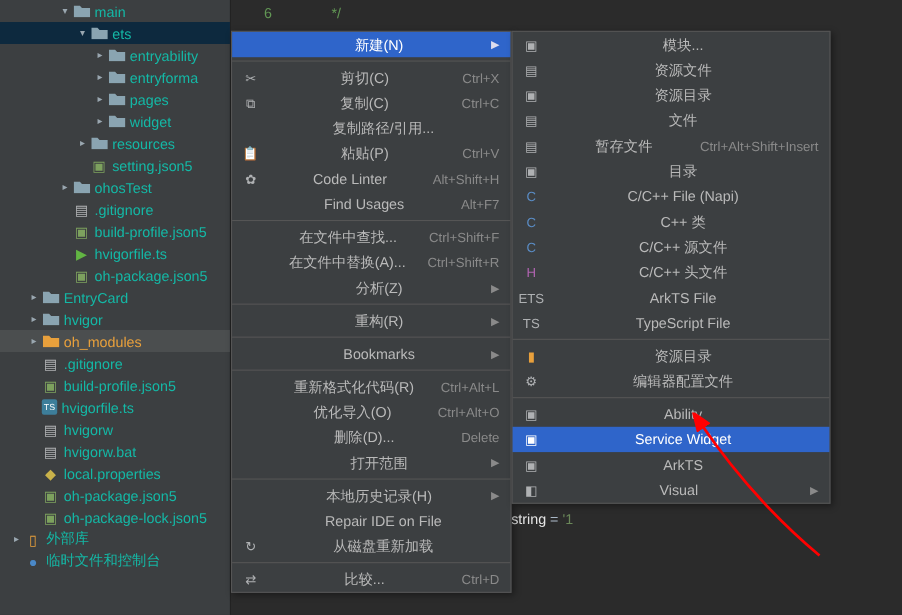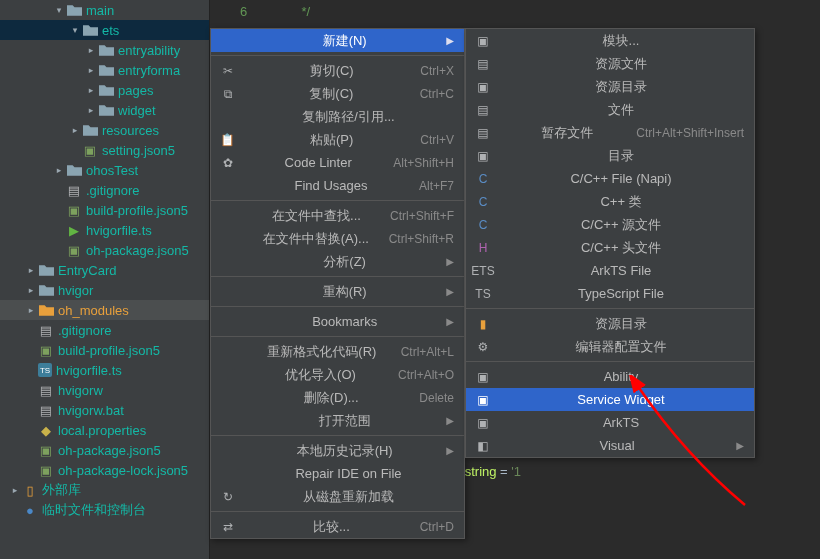--- a/index.html
+++ b/index.html
@@ -18,21 +18,21 @@
   .ficon.orange { color: #e8a03c; }
   .ficon.json { color: #7da15e; }
   .ficon.play { color: #62b543; }
   .ficon.ts { background: #3d7e9a; color: #fff; font-size: 8px; border-radius: 2px; width: 14px; height: 14px; }
   .ficon.txt { color: #afb1b3; }
   .ficon.yellow { color: #c9b24a; }
   .tree-row .label { font-size: 13px; }
   
   .editor { flex: 1; background: #2b2b2b; position: relative; font-family: Consolas, monospace; font-size: 13px; line-height: 20px; color: #a9b7c6; padding-left: 30px; padding-top: 2px; }
   .code-line { white-space: pre; }
-  .kw-orange { color: #bef264; }
+  .kw-orange { color: #e5e5e5; }
   .str-green { color: #6a8759; }
   .comment { color: #629755; }
   
   .menu { position: absolute; background: #3c3f41; border: 1px solid #555; box-shadow: 2px 2px 6px rgba(0,0,0,.4); font-size: 13px; color: #bababa; }
   .menu1 { left: 210px; top: 28px; width: 255px; }
   .menu2 { left: 465px; top: 28px; width: 290px; }
   .menu-row { display: flex; align-items: center; height: 23px; padding: 0 10px 0 8px; position: relative; text-align: center; }
   .menu-row.hl { background: #2f65ca; color: #fff; }
   .menu-row .micon { width: 18px; display: inline-flex; justify-content: center; margin-right: 6px; font-size: 12px; color: #afb1b3; }
   .menu-row.hl .micon { color: #fff; }

